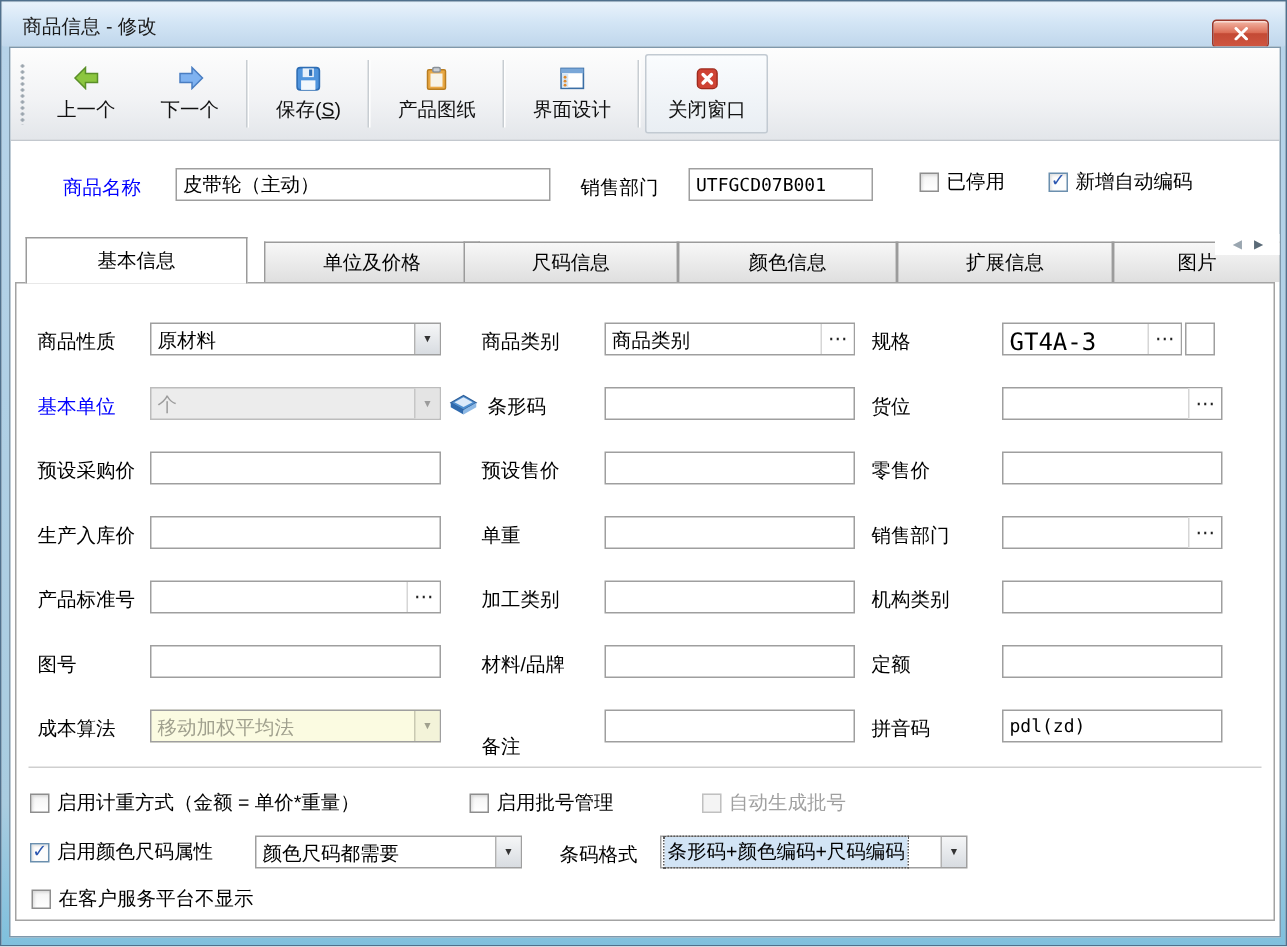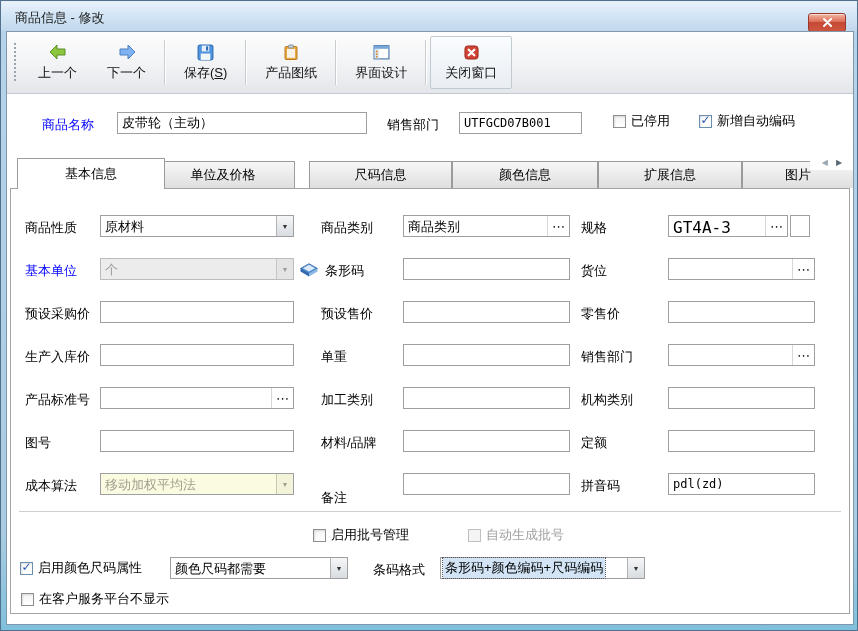--- a/index.html
+++ b/index.html
@@ -180,21 +180,21 @@
       <span class="cb-label">已停用</span>
     </div>
     <div class="cb checked" style="left:692px; top:81px;">
       <span class="box">
           <span class="mark">✓</span>
         </span>
       <span class="cb-label">新增自动编码</span>
     </div>
 
     <div class="tab active" style="left:10px; width:148px;">基本信息</div>
-    <div class="tab" style="left:144px; width:144px;">单位及价格</div>
+    <div class="tab" style="left:169px; width:144px;">单位及价格</div>
     <div class="tab" style="left:302px; width:143px;">尺码信息</div>
     <div class="tab" style="left:445px; width:146px;">颜色信息</div>
     <div class="tab" style="left:591px; width:144px;">扩展信息</div>
     <div class="tab" style="left:735px; width:112px;">图片</div>
     <div class="tabscroll">
       <span class="arr-l">◀</span>
       <span class="arr-r">▶</span>
     </div>
 
     <div class="panel">
@@ -282,20 +282,24 @@
             <i>▼</i>
           </span>
       </div>
       <div class="lbl" style="left:310px; top:300px;">备注</div>
       <input class="tin" style="left: 392px; top: 284px; width: 167px;" value="">
       <div class="lbl" style="left:570px; top:288px;">拼音码</div>
       <input class="tin mono" style="left: 657px; top: 284px; width: 147px;" value="pdl(zd)">
 
       <div class="hsep"></div>
 
+      <div class="cb" style="left:9px; top:338px;">
+        <span class="box"></span>
+        <span class="cb-label">启用计重方式（金额 = 单价*重量）</span>
+      </div>
       <div class="cb" style="left:302px; top:338px;">
         <span class="box"></span>
         <span class="cb-label">启用批号管理</span>
       </div>
       <div class="cb disabled" style="left:457px; top:338px;">
         <span class="box"></span>
         <span class="cb-label">自动生成批号</span>
       </div>
 
       <div class="cb checked" style="left:9px; top:371px;">

